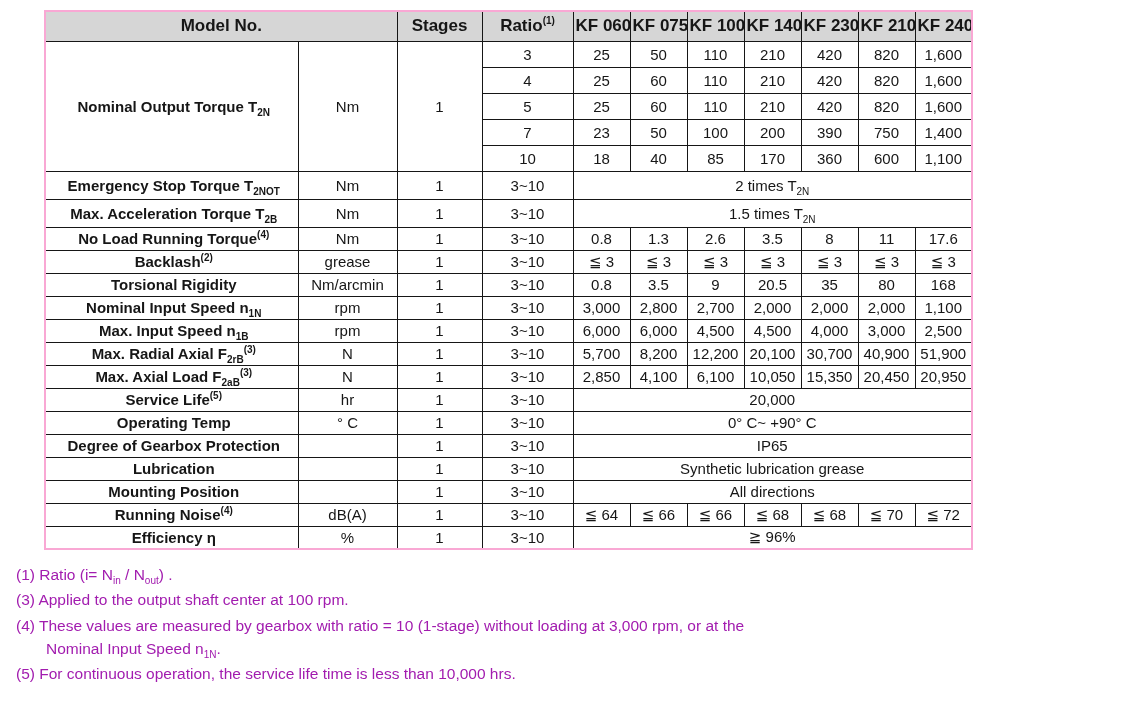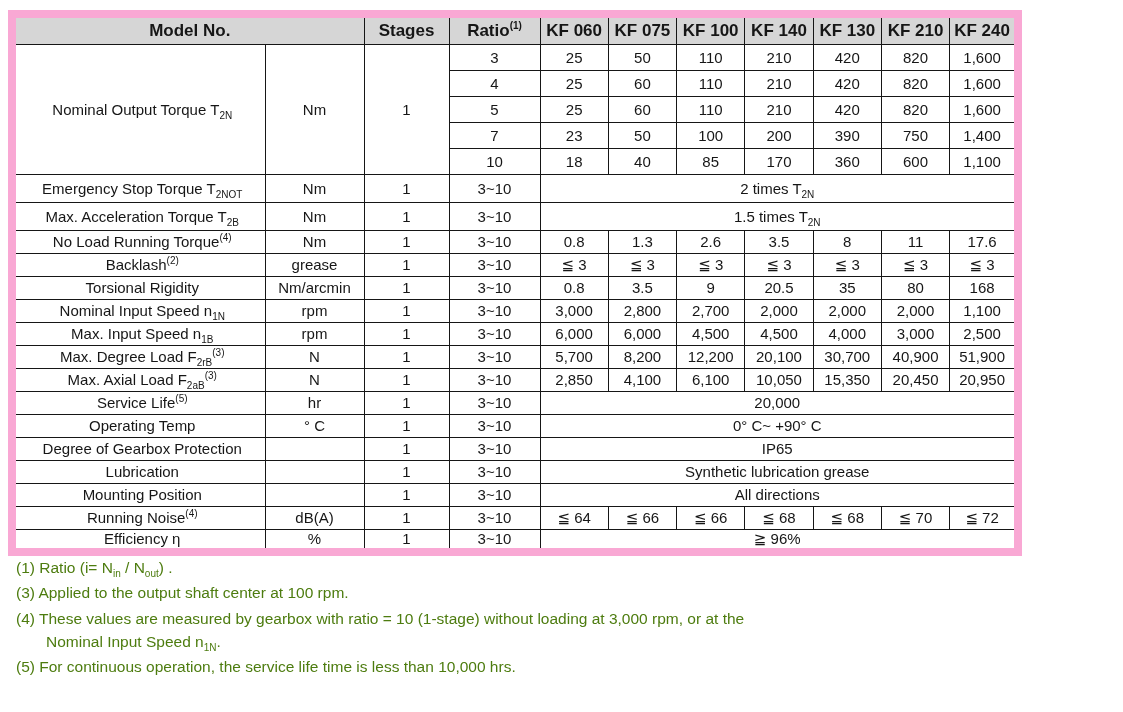--- a/index.html
+++ b/index.html
@@ -8,22 +8,23 @@
     width: 1123px; height: 712px;
     background: #ffffff;
     font-family: "Liberation Sans", sans-serif;
     color: #161616;
   }
   .page { padding: 10px 10px 0 8px; }
 
   table.spec {
     border-collapse: collapse;
     table-layout: fixed;
-    width: 1014px;
-    border: 8px solid #f9a8d4;
+    width: 929px;
+    border: 2px solid #f9a8d4;
+    margin-left: 36px;
   }
   .spec th, .spec td {
     border: 1px solid #161616;
     overflow: hidden;
     white-space: nowrap;
     padding: 0 2px;
     vertical-align: middle;
   }
   .spec thead th {
     background: #d6d6d6;
@@ -34,33 +35,34 @@
   }
   .spec thead th sup { font-size: 10px; font-weight: bold; }
   .spec td {
     font-size: 15px;
     text-align: center;
     background: #ffffff;
   }
   .lbl {
     text-align: right;
     padding-left: 6px !important;
+    font-weight: bold;
   }
   .spec sub { font-size: 10px; line-height: 0; }
   .spec sup { font-size: 10px; line-height: 0; }
 
   .r-torque td { height: 26px; }
   .r-big td    { height: 28px; }
   .r-std td    { height: 23px; }
 
   .footnotes {
-    margin-top: 4px;
+    margin-top: 17px;
     padding-left: 8px;
     font-size: 15.5px;
-    color: #4d7c0f;
+    color: #a21caf;
   }
   .fn { margin-bottom: 9px; line-height: 1.05; }
   .fn sub { font-size: 10px; line-height: 0; }
   .fn-line2 { display: block; padding-left: 30px; margin-top: 7px; }
 </style>
 </head>
 <body>
 
 <div class="page">
 
@@ -80,21 +82,21 @@
     </colgroup>
     <thead>
       <tr>
         <th colspan="2">Model No.</th>
         <th>Stages</th>
         <th><span>Ratio</span><sup>(1)</sup></th>
         <th>KF 060</th>
         <th>KF 075</th>
         <th>KF 100</th>
         <th>KF 140</th>
-        <th>KF 130</th>
+        <th>KF 230</th>
         <th>KF 210</th>
         <th>KF 240</th>
       </tr>
     </thead>
     <tbody>
 
       <tr class="r-torque">
         <td class="lbl" rowspan="5"><span>Nominal Output Torque T</span><sub>2N</sub></td>
         <td rowspan="5">Nm</td>
         <td rowspan="5">1</td>
@@ -221,21 +223,21 @@
         <td>3~10</td>
         <td>6,000</td>
         <td>6,000</td>
         <td>4,500</td>
         <td>4,500</td>
         <td>4,000</td>
         <td>3,000</td>
         <td>2,500</td>
       </tr>
       <tr class="r-std">
-        <td class="lbl"><span>Max. Degree Load F</span><sub>2rB</sub><sup>(3)</sup></td>
+        <td class="lbl"><span>Max. Radial Axial F</span><sub>2rB</sub><sup>(3)</sup></td>
         <td>N</td>
         <td>1</td>
         <td>3~10</td>
         <td>5,700</td>
         <td>8,200</td>
         <td>12,200</td>
         <td>20,100</td>
         <td>30,700</td>
         <td>40,900</td>
         <td>51,900</td>

